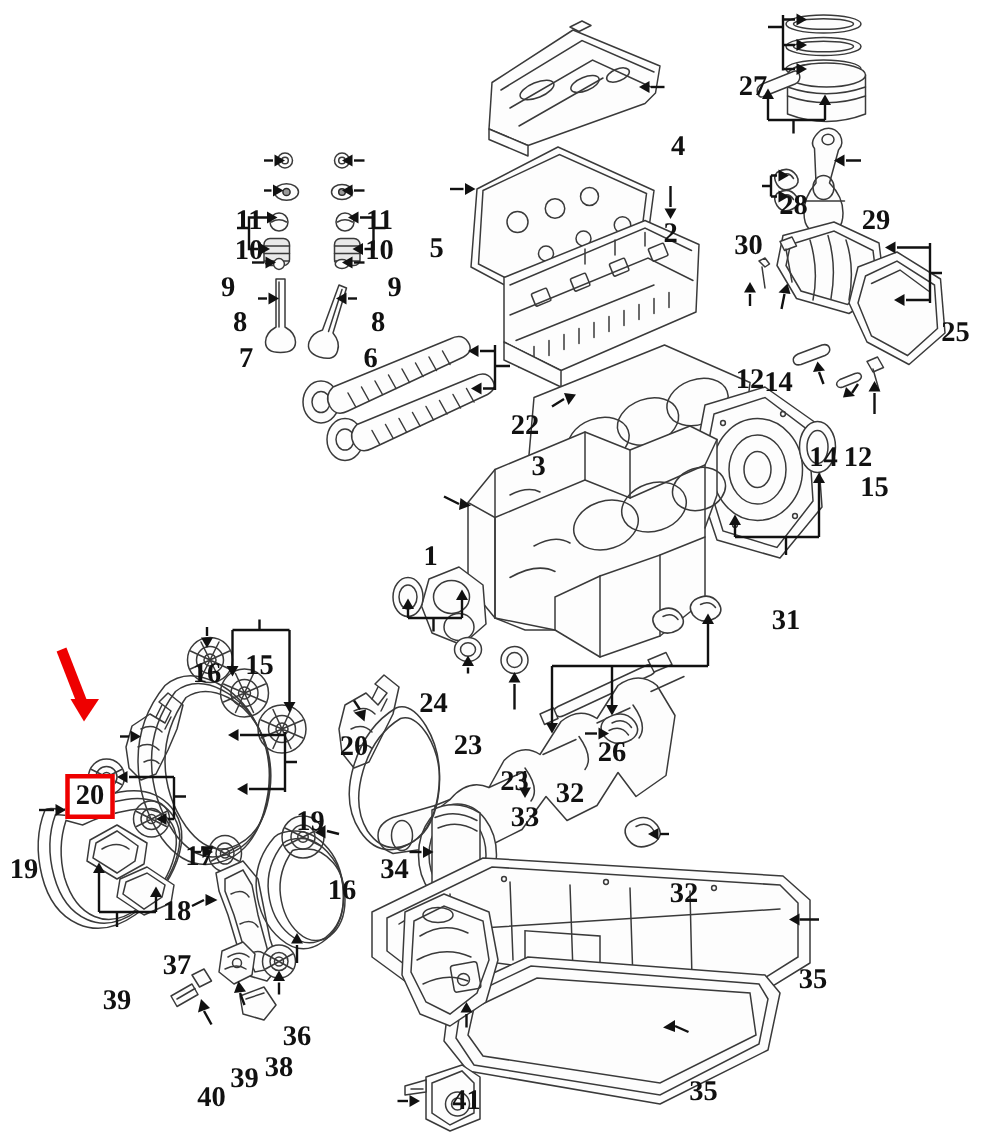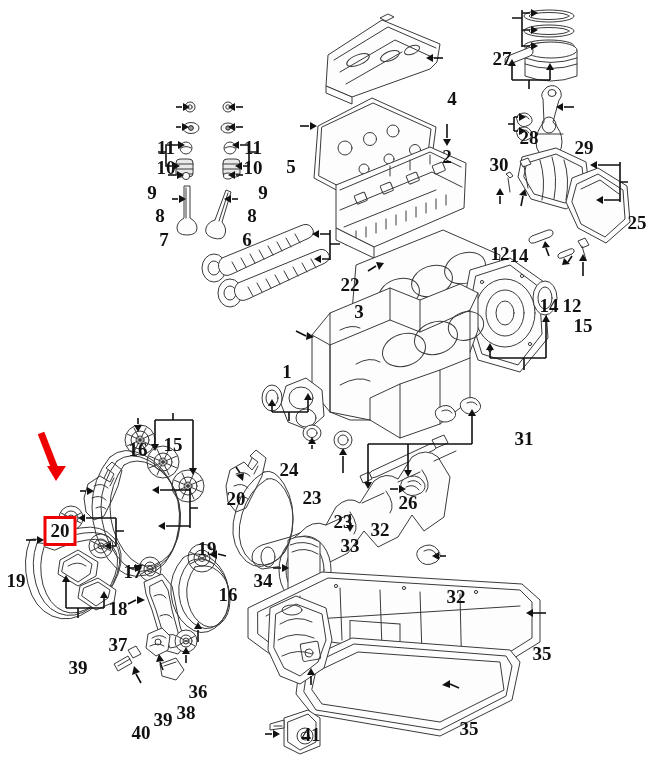--- a/index.html
+++ b/index.html
@@ -656,21 +656,21 @@
       <div class="callout" style="left: 502px; top: 18px;">27</div>
       <div class="callout" style="left: 529px; top: 97px;">28</div>
       <div class="callout" style="left: 584px; top: 107px;">29</div>
       <div class="callout" style="left: 499px; top: 124px;">30</div>
       <div class="callout" style="left: 637px; top: 182px;">25</div>
       <div class="callout" style="left: 500px; top: 213px;">12</div>
       <div class="callout" style="left: 519px; top: 215px;">14</div>
       <div class="callout" style="left: 549px; top: 265px;">14</div>
       <div class="callout" style="left: 572px; top: 265px;">12</div>
       <div class="callout" style="left: 583px; top: 285px;">15</div>
-      <div class="callout" style="left: 524px; top: 398px;">31</div>
+      <div class="callout" style="left: 524px; top: 374px;">31</div>
       <div class="callout" style="left: 287px; top: 331px;">1</div>
       <div class="callout" style="left: 289px; top: 429px;">24</div>
       <div class="callout" style="left: 312px; top: 457px;">23</div>
       <div class="callout" style="left: 343px; top: 481px;">23</div>
       <div class="callout" style="left: 408px; top: 462px;">26</div>
       <div class="callout" style="left: 380px; top: 489px;">32</div>
       <div class="callout" style="left: 456px; top: 556px;">32</div>
       <div class="callout" style="left: 350px; top: 505px;">33</div>
       <div class="callout" style="left: 263px; top: 540px;">34</div>
       <div class="callout" style="left: 542px; top: 613px;">35</div>

